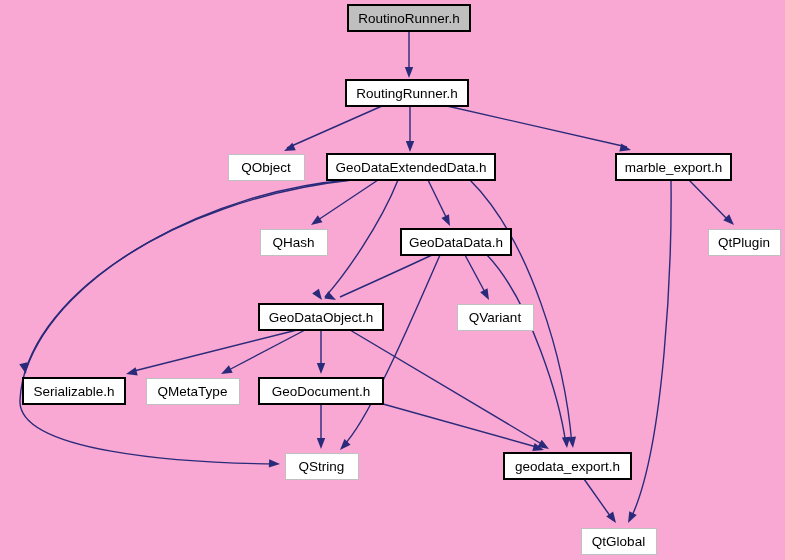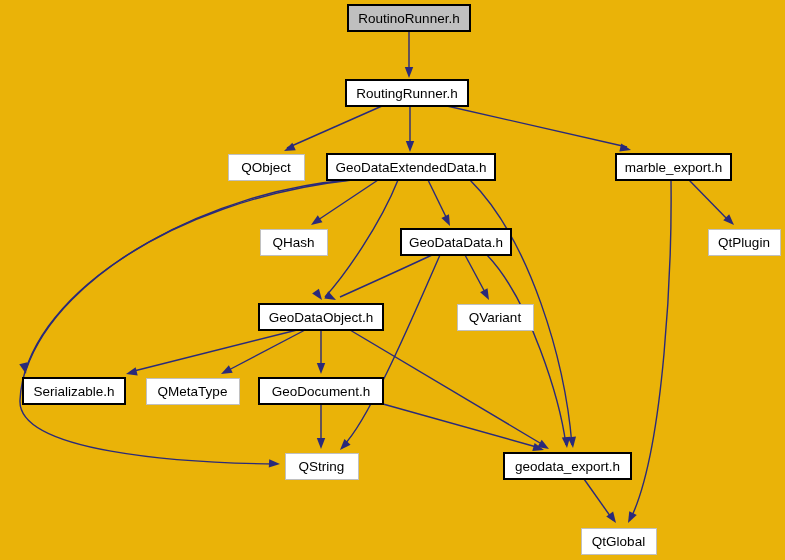--- a/index.html
+++ b/index.html
@@ -4,21 +4,21 @@
 <style>
   html, body {
     margin: 0;
     padding: 0;
     background: #ffffff;
   }
   #canvas-wrap {
     position: relative;
     width: 785px;
     height: 560px;
-    background: #eab308;
+    background: #f9a8d4;
     font-family: "Liberation Sans", sans-serif;
     overflow: hidden;
   }
   svg#graph {
     position: absolute;
     left: 0;
     top: 0;
     width: 785px;
     height: 560px;
   }

